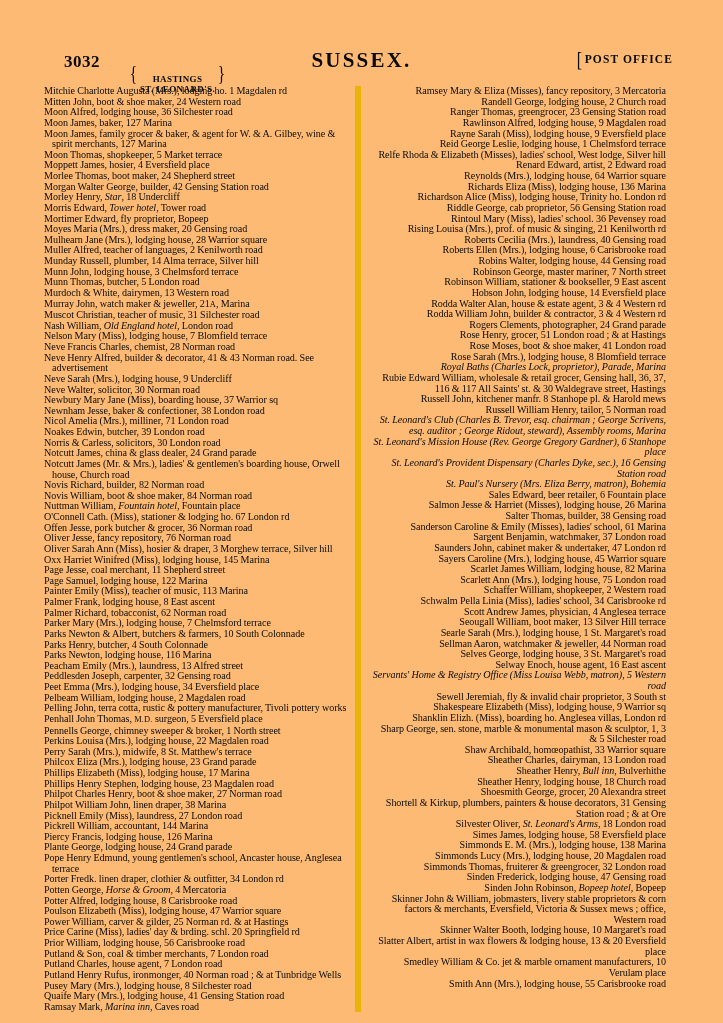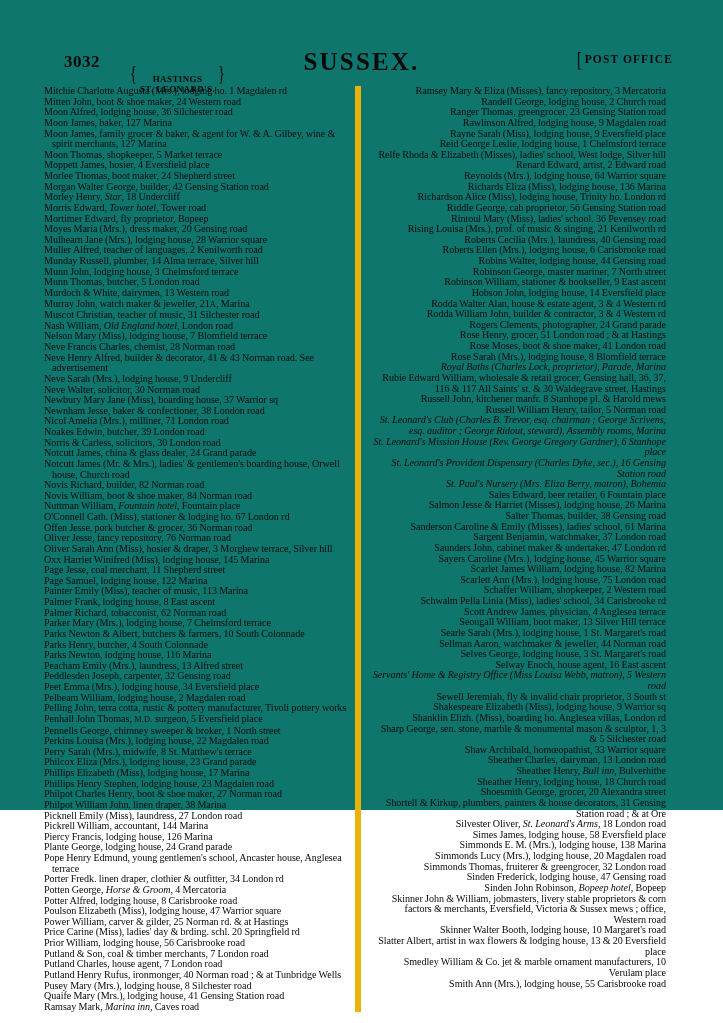--- a/index.html
+++ b/index.html
@@ -11,24 +11,24 @@
   body {
     width: 723px;
     height: 1023px;
     font-family: "Liberation Serif", "DejaVu Serif", serif;
     color: #0a0a0a;
     -webkit-font-smoothing: none;
   }
   .page {
     position: relative;
     width: 723px;
-    height: 810px;
+    height: 1023px;
     box-sizing: border-box;
     padding: 48px 44px 18px 44px;
-    background: #0f766e;
+    background: #fdba74;
   }
 
   
   .running-head {
     position: relative;
     height: 34px;
     display: flex;
     align-items: center;
   }
   .rh-folio {
@@ -60,21 +60,21 @@
     line-height: 9.5px;
     padding: 0 1px;
     margin-top: 24px;
   }
   .rh-title {
     position: absolute;
     left: 0;
     right: 0;
     top: 0;
     text-align: center;
-    font-size: 25px;
+    font-size: 21px;
     font-weight: 700;
     letter-spacing: 2.2px;
   }
   .rh-right {
     position: absolute;
     right: 6px;
     top: 5px;
     font-size: 11.5px;
     font-weight: 700;
     letter-spacing: 1.1px;

